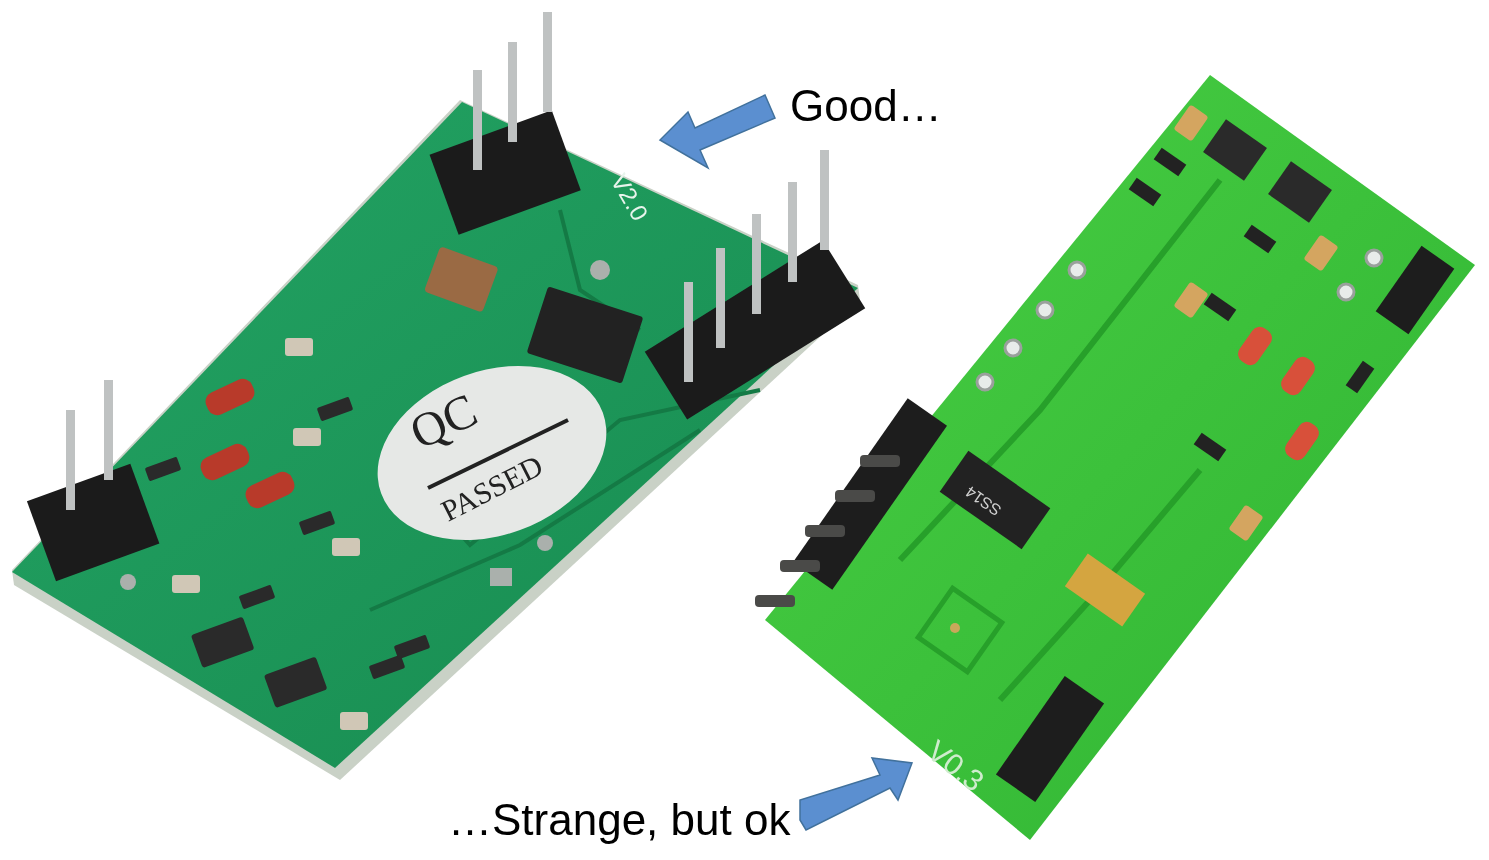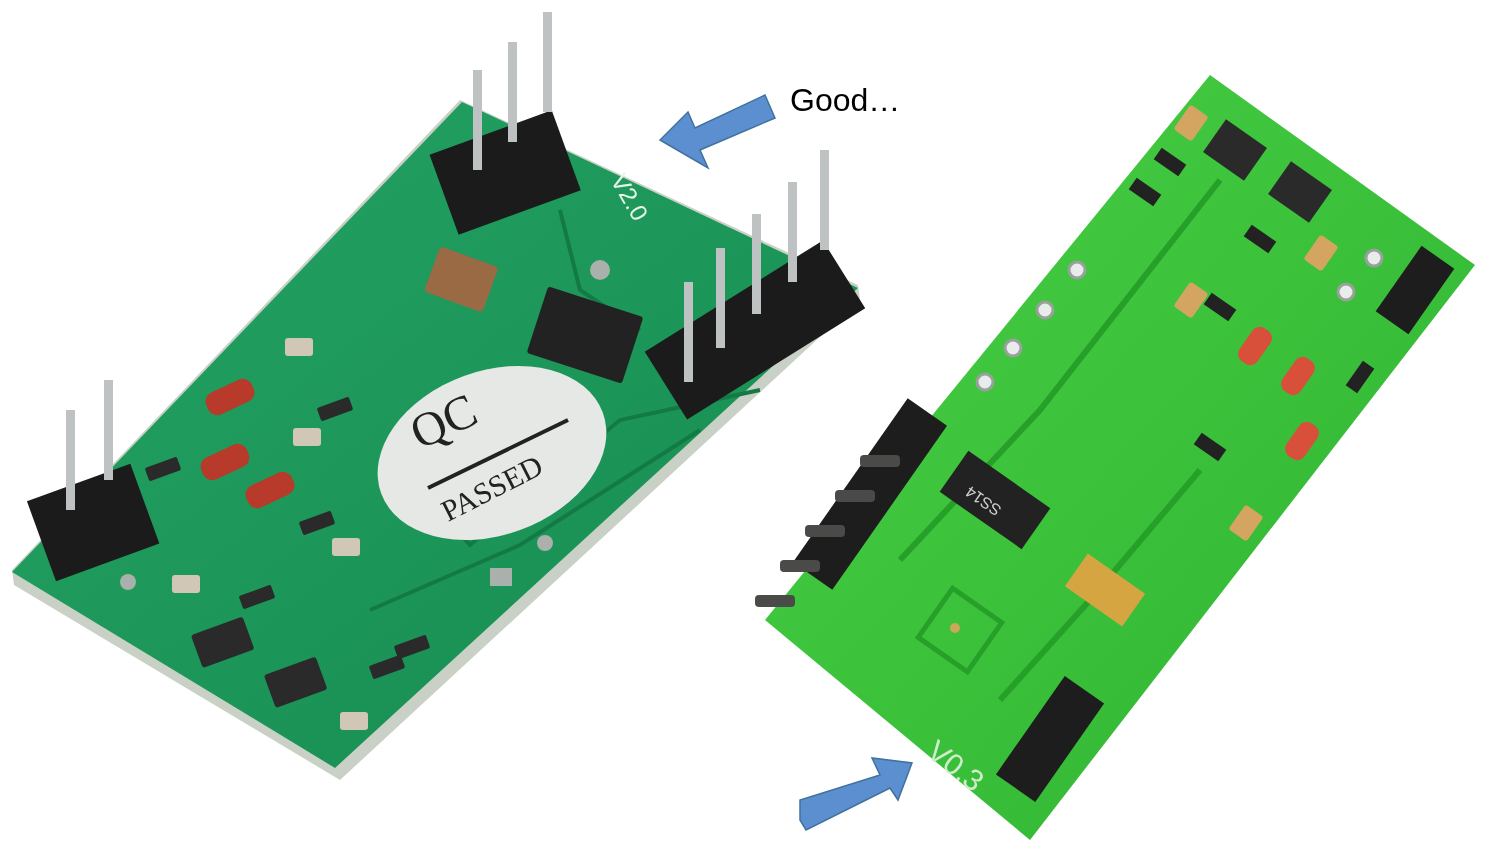--- a/index.html
+++ b/index.html
@@ -1,20 +1,20 @@
 <!DOCTYPE html>
 <html><head>
 <meta charset="utf-8">
 <style>
   html, body { margin:0; padding:0; background:#ffffff; }
   body { width:1489px; height:860px; position:relative; overflow:hidden;
          font-family:"Liberation Sans", sans-serif; }
   .stage { position:absolute; left:0; top:0; width:1489px; height:860px; }
   svg { position:absolute; left:0; top:0; }
-  .label { position:absolute; color:#000; font-size:32px; line-height:1;
+  .label { position:absolute; color:#000; font-size:44px; line-height:1;
            font-family:"Liberation Sans", sans-serif; white-space:nowrap; }
   .lbl-good { left:790px; top:84px; }
   .lbl-strange { left:448px; top:798px; }
 </style>
 </head>
 <body>
 
 <div class="stage">
 <svg width="1489" height="860" viewBox="0 0 1489 860">
   <defs>
@@ -171,13 +171,14 @@
 
   <g>
     <polygon points="765,95 775,118 700,150 708,168 660,140 688,112 695,128" fill="#5b8fd0" stroke="#41719c" stroke-width="1.5"></polygon>
   </g>
   <g>
     <polygon points="800,820 800,800 880,775 872,758 912,763 898,800 890,788 806,830" fill="#5b8fd0" stroke="#41719c" stroke-width="1.5"></polygon>
   </g>
 </svg>
 
 <div class="label lbl-good">Good…</div>
+<div class="label lbl-strange">…Strange, but ok</div>
 </div>
 
 </body></html>

